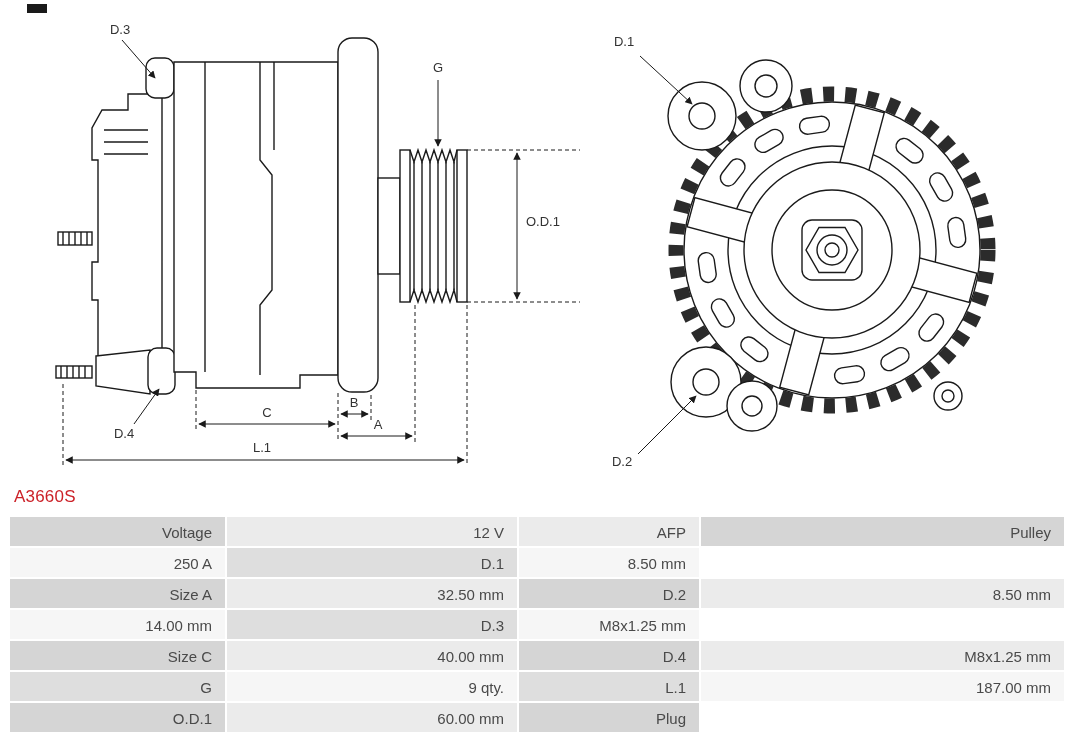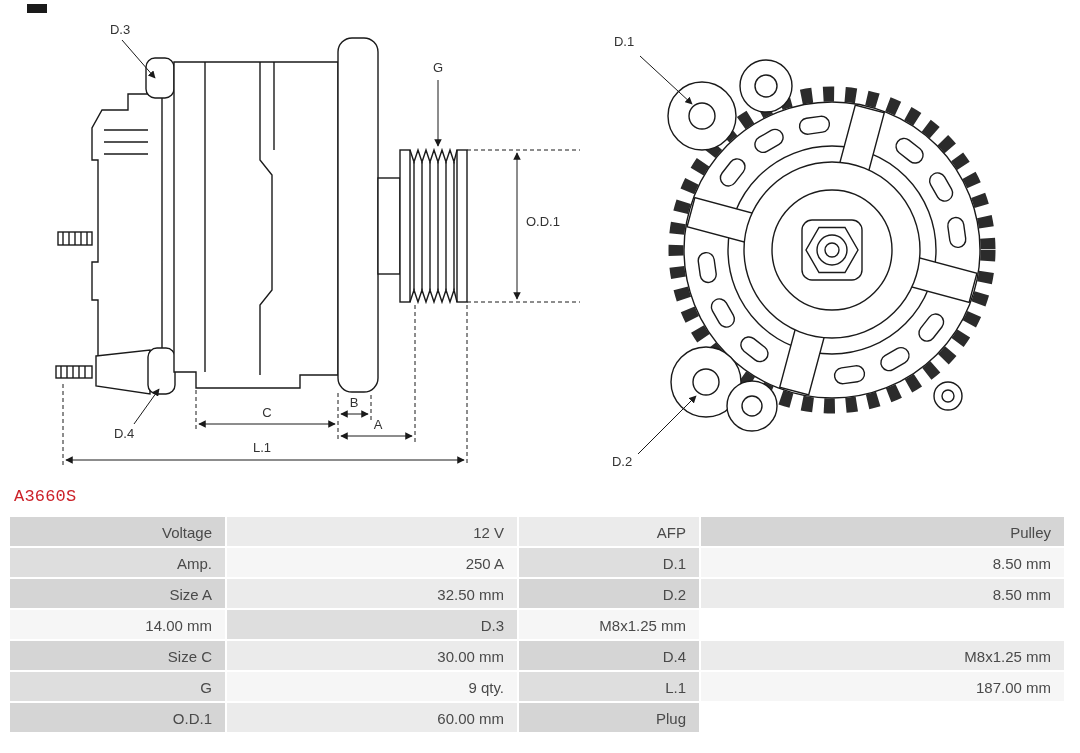--- a/index.html
+++ b/index.html
@@ -11,21 +11,21 @@
     overflow:hidden;
   }
   .logo-fragment{
     position:absolute;left:27px;top:4px;width:20px;height:9px;
     background:#1a1a1a;
   }
   .diagram-wrap{position:absolute;left:0;top:0;width:1080px;height:478px;}
   svg text{font-family:"Liberation Sans", sans-serif;font-size:13px;fill:#333333;}
   .part-number{
     position:absolute;left:14px;top:487px;
-    font-size:17px;color:#cc2128;letter-spacing:0.2px;font-family:Liberation Mono, monospace;
+    font-size:17px;color:#cc2128;letter-spacing:0.2px;
   }
   .spec-table{
     position:absolute;left:10px;top:517px;width:1060px;
     display:flex;flex-direction:column;row-gap:2px;background:#ffffff;
   }
   .spec-row{
     display:grid;
     grid-template-columns:215px 290px 180px 363px;
     column-gap:2px;
     height:29px;
@@ -197,39 +197,38 @@
 <div class="part-number">A3660S</div>
 
 <div class="spec-table">
   <div class="spec-row">
     <div class="cell label">Voltage</div>
     <div class="cell value">12 V</div>
     <div class="cell value">AFP</div>
     <div class="cell label">Pulley</div>
   </div>
   <div class="spec-row">
-    <div class="cell label">Amp.</div>
     <div class="cell value">250 A</div>
     <div class="cell label">D.1</div>
     <div class="cell value">8.50 mm</div>
   </div>
   <div class="spec-row">
     <div class="cell label">Size A</div>
     <div class="cell value">32.50 mm</div>
     <div class="cell label">D.2</div>
     <div class="cell value">8.50 mm</div>
   </div>
   <div class="spec-row">
     <div class="cell value">14.00 mm</div>
     <div class="cell label">D.3</div>
     <div class="cell value">M8x1.25 mm</div>
   </div>
   <div class="spec-row">
     <div class="cell label">Size C</div>
-    <div class="cell value">30.00 mm</div>
+    <div class="cell value">40.00 mm</div>
     <div class="cell label">D.4</div>
     <div class="cell value">M8x1.25 mm</div>
   </div>
   <div class="spec-row">
     <div class="cell label">G</div>
     <div class="cell value">9 qty.</div>
     <div class="cell label">L.1</div>
     <div class="cell value">187.00 mm</div>
   </div>
   <div class="spec-row">

